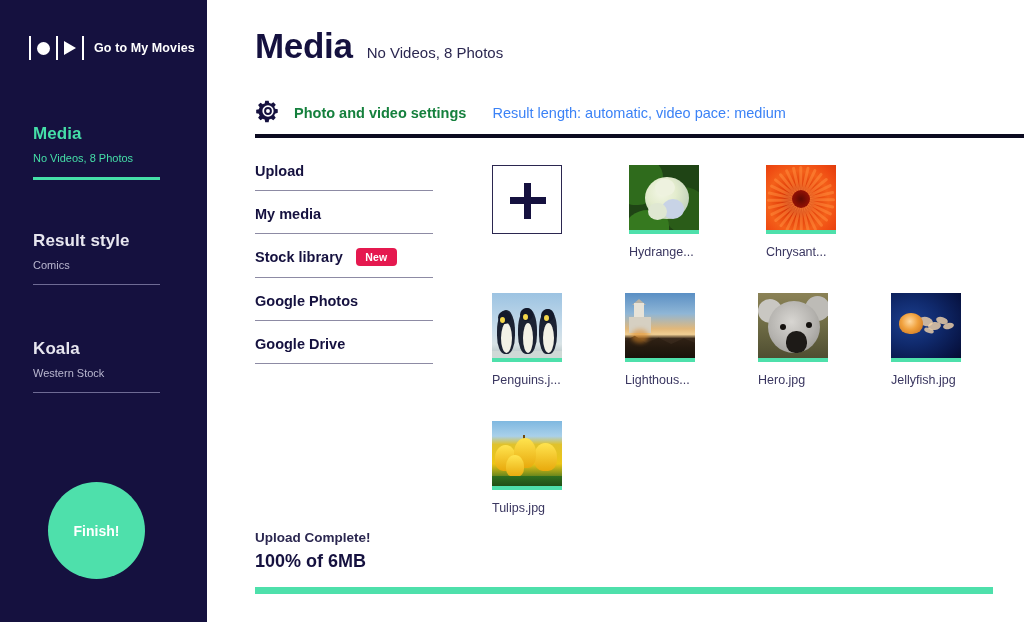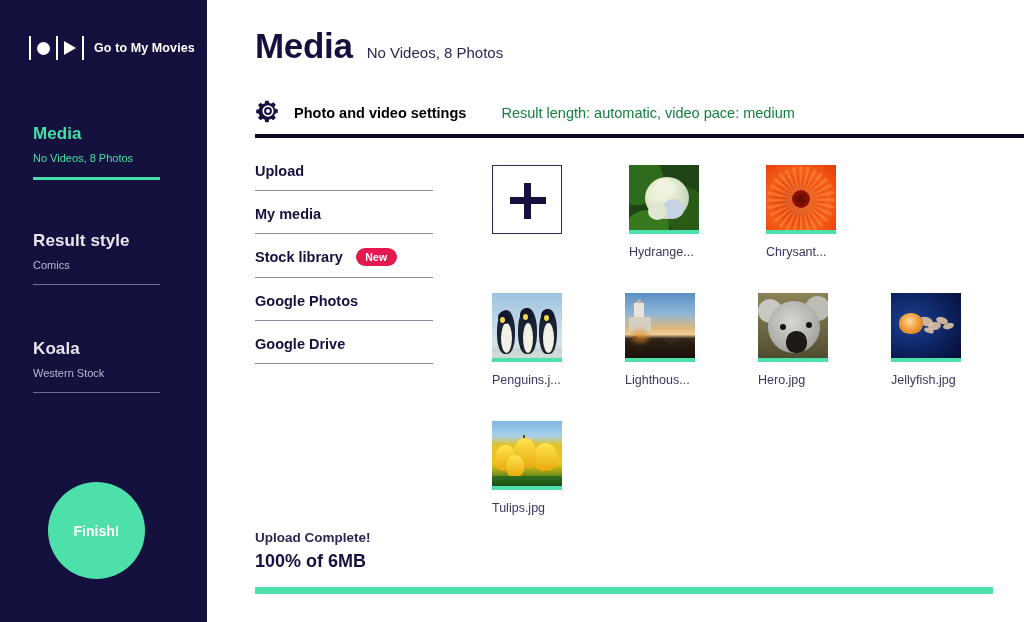--- a/index.html
+++ b/index.html
@@ -64,34 +64,34 @@
   }
 
   
   #main { position:absolute; left:207px; top:0; width:817px; height:622px; background:#fff; }
 
   #page-header { position:absolute; left:48px; top:26px; display:flex; align-items:baseline; gap:14px; }
   #page-title { font-size:35px; font-weight:bold; color:#15113f; letter-spacing:-.3px; line-height:40px; }
   #page-subtitle { font-size:15px; color:#2b2750; line-height:20px; }
 
   #settings-row { position:absolute; left:48px; top:98px; display:flex; align-items:center; gap:13px; }
-  #settings-label { font-size:14.5px; font-weight:bold; color:#000000; }
-  #settings-value { font-size:14.5px; color:#15803d; margin-left:22px; }
+  #settings-label { font-size:14.5px; font-weight:bold; color:#15803d; }
+  #settings-value { font-size:14.5px; color:#3b82f6; margin-left:13px; }
   #header-rule { position:absolute; left:48px; top:134px; width:769px; height:4px; background:#0b0a20; }
 
   
   #source-menu { position:absolute; left:48px; top:155px; width:178px; }
   .source-item { position:relative; padding:13px 0 11px 0; cursor:pointer; }
   .source-item:first-child { padding-top:6px; }
   .source-label { font-size:14.5px; font-weight:bold; color:#15113f; display:inline-block; vertical-align:middle; }
   .source-divider { height:1px; background:#8d8ba4; width:178px; }
   .badge-new {
     display:inline-block; vertical-align:middle; margin-left:9px;
     background:#e5194f; color:#ffffff; font-size:10.5px; font-weight:bold;
-    border-radius:9px; padding:3px 9px 3px 9px; letter-spacing:.2px;
+    border-radius:4px; padding:3px 9px 3px 9px; letter-spacing:.2px;
   }
 
   
   #thumb-grid {
     position:absolute; left:285px; top:165px; width:532px;
   }
   .thumb-row { display:flex; }
   .thumb-cell { width:137px; }
   .thumb-cell.r2, .thumb-cell.r3 { margin-top:33px; }
   .thumb-box {

